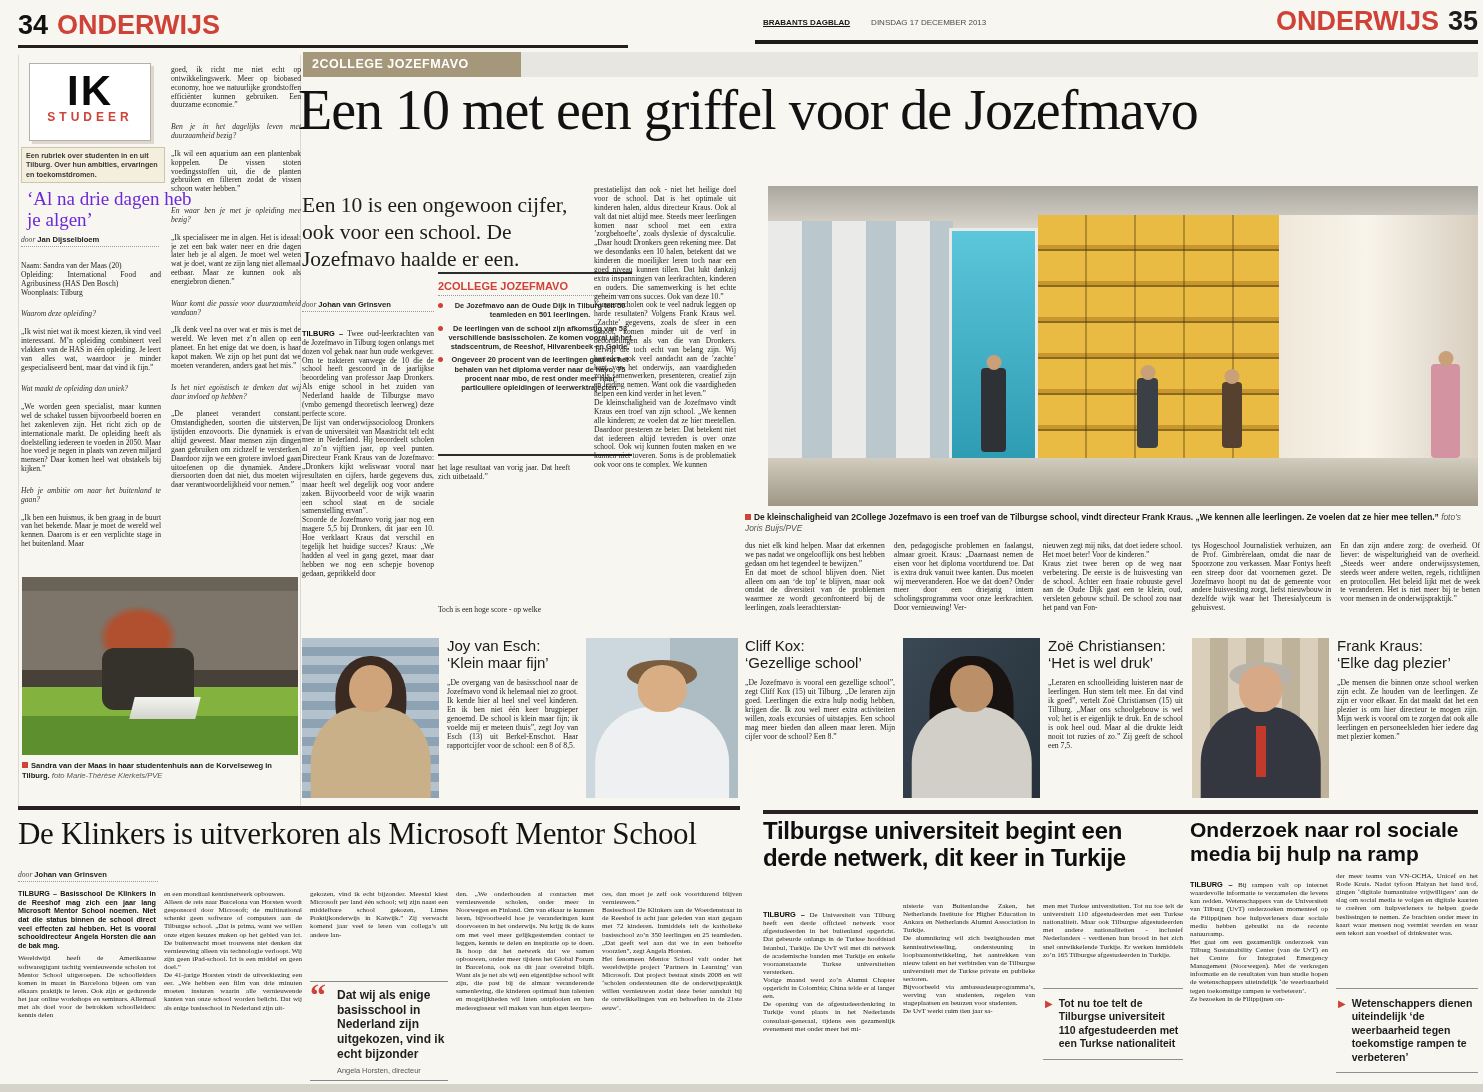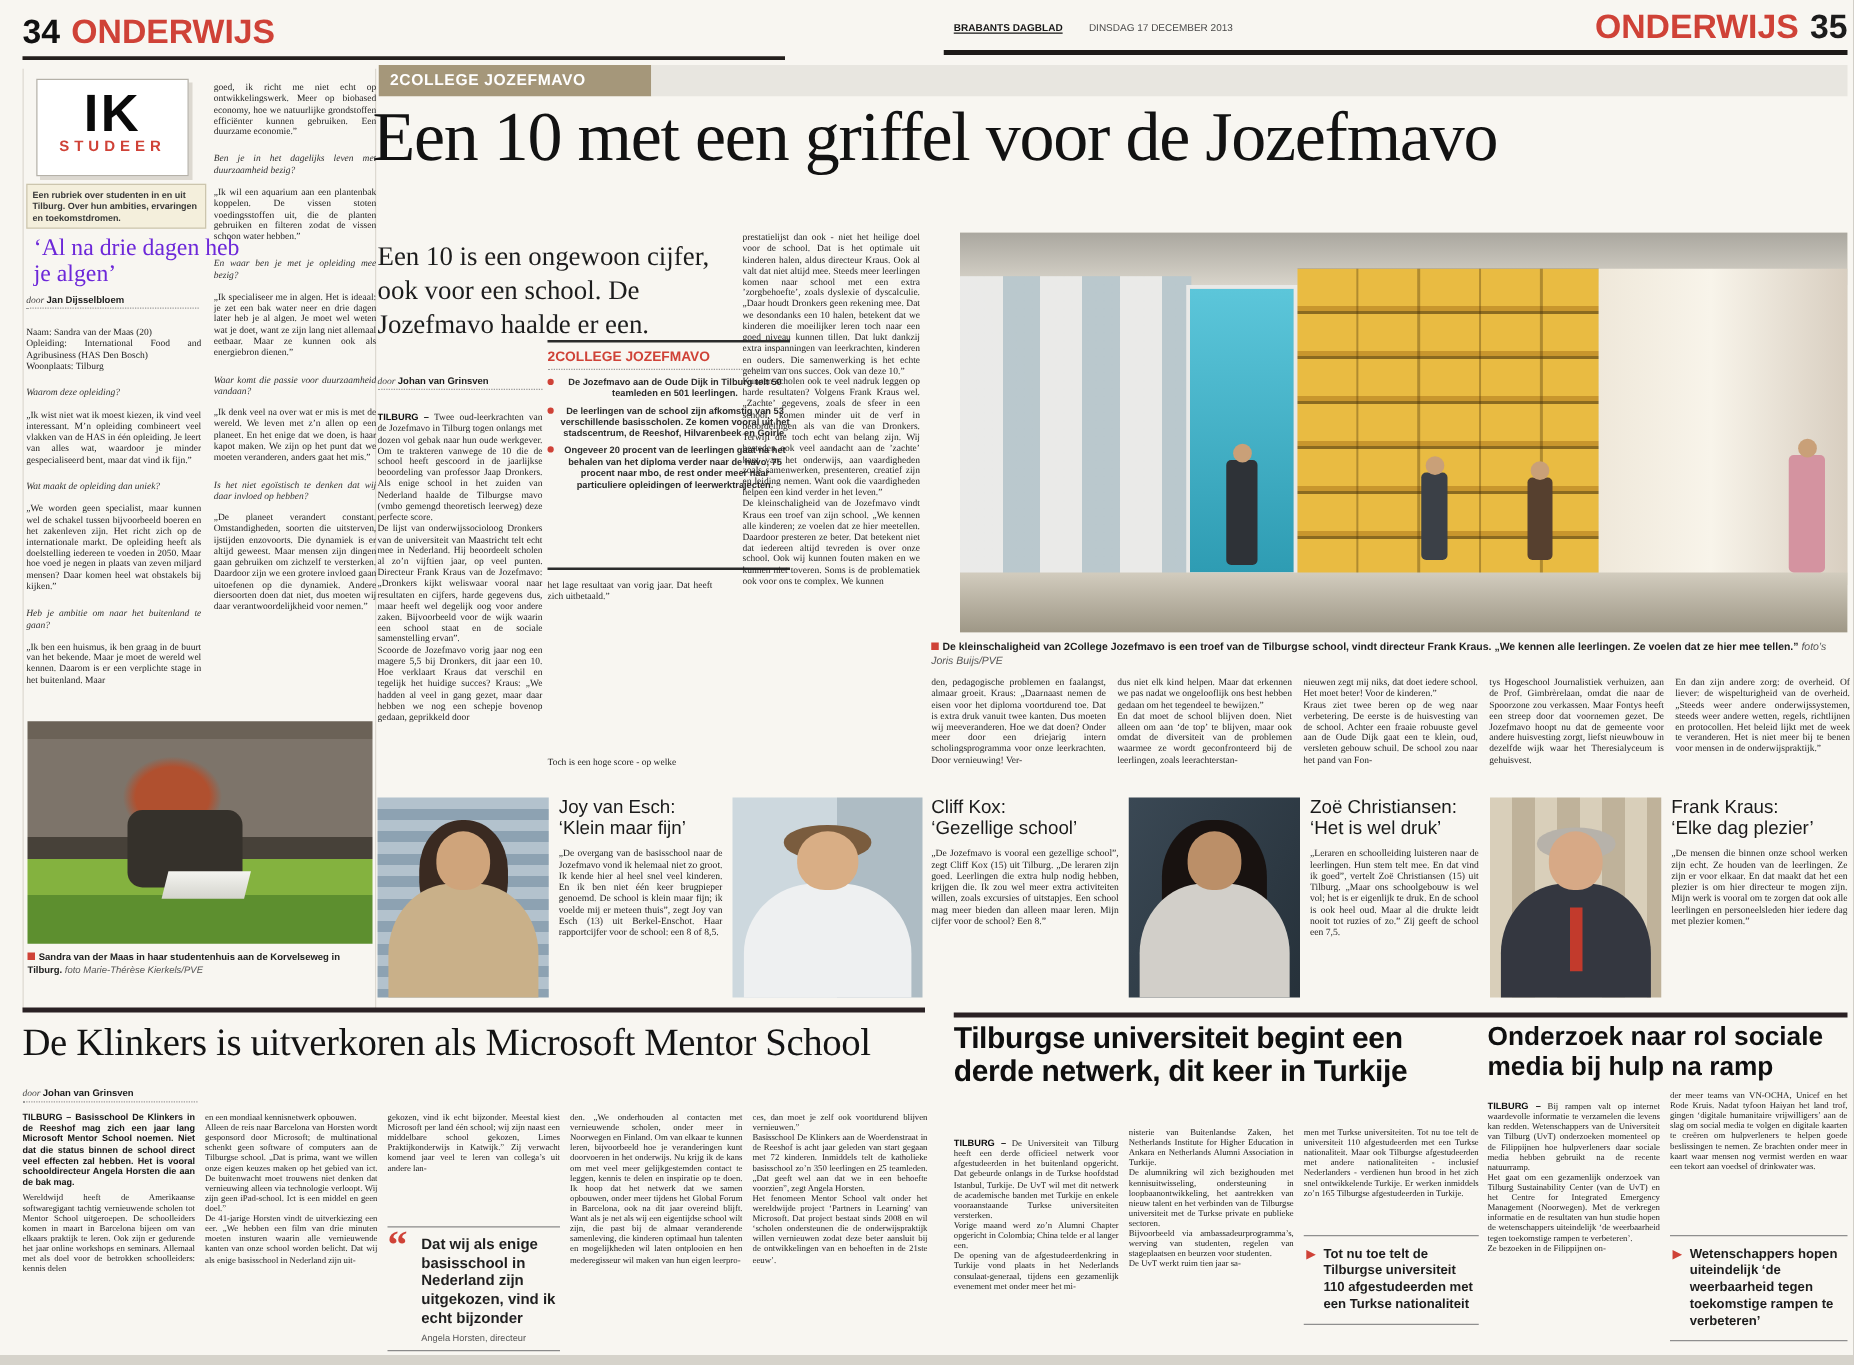--- a/index.html
+++ b/index.html
@@ -260,23 +260,23 @@
     <div class="fig f1"></div>
     <div class="fig f2"></div>
     <div class="fig f3"></div>
     <div class="fig f4"></div>
   </div>
   <div class="abs main-caption">
     <span class="redsq"></span><span>De kleinschaligheid van 2College Jozefmavo is een troef van de Tilburgse school, vindt directeur Frank Kraus. „We kennen alle leerlingen. Ze voelen dat ze hier mee tellen.”</span> <span class="credit">foto’s Joris Buijs/PVE</span>
   </div>
 
   <div class="abs cont">
-    <div class="body-text">den, pedagogische problemen en faalangst, almaar groeit. Kraus: „Daarnaast nemen de eisen voor het diploma voortdurend toe. Dat is extra druk vanuit twee kanten. Dus moeten wij meeveranderen. Hoe we dat doen? Onder meer door een driejarig intern scholingsprogramma voor onze leerkrachten. Door vernieuwing! Ver-</div>
     <div class="body-text">dus niet elk kind helpen. Maar dat erkennen we pas nadat we ongelooflijk ons best hebben gedaan om het tegendeel te bewijzen.”
 En dat moet de school blijven doen. Niet alleen om aan ‘de top’ te blijven, maar ook omdat de diversiteit van de problemen waarmee ze wordt geconfronteerd bij de leerlingen, zoals leerachterstan-</div>
+    <div class="body-text">den, pedagogische problemen en faalangst, almaar groeit. Kraus: „Daarnaast nemen de eisen voor het diploma voortdurend toe. Dat is extra druk vanuit twee kanten. Dus moeten wij meeveranderen. Hoe we dat doen? Onder meer door een driejarig intern scholingsprogramma voor onze leerkrachten. Door vernieuwing! Ver-</div>
     <div class="body-text">nieuwen zegt mij niks, dat doet iedere school. Het moet beter! Voor de kinderen.”
 Kraus ziet twee beren op de weg naar verbetering. De eerste is de huisvesting van de school. Achter een fraaie robuuste gevel aan de Oude Dijk gaat een te klein, oud, versleten gebouw schuil. De school zou naar het pand van Fon-</div>
     <div class="body-text">tys Hogeschool Journalistiek verhuizen, aan de Prof. Gimbrèrelaan, omdat die naar de Spoorzone zou verkassen. Maar Fontys heeft een streep door dat voornemen gezet. De Jozefmavo hoopt nu dat de gemeente voor andere huisvesting zorgt, liefst nieuwbouw in dezelfde wijk waar het Theresialyceum is gehuisvest.</div>
     <div class="body-text">En dan zijn andere zorg: de overheid. Of liever: de wispelturigheid van de overheid. „Steeds weer andere onderwijssystemen, steeds weer andere wetten, regels, richtlijnen en protocollen. Het beleid lijkt met de week te veranderen. Het is niet meer bij te benen voor mensen in de onderwijspraktijk.”</div>
   </div>
 
   <div class="abs pp pp-joy ph-joy">
       <div class="hair"></div>
     </div>
   <div class="abs tx-joy">
@@ -358,18 +358,18 @@
   <h2 class="abs rp-head" style="margin:0;">Onderzoek naar rol sociale media bij hulp na ramp</h2>
   <div class="abs rp-c1 body-text body-sm">
     <b class="dl">TILBURG –</b> <span>Bij rampen valt op internet waardevolle informatie te verzamelen die levens kan redden. Wetenschappers van de Universiteit van Tilburg (UvT) onderzoeken momenteel op de Filippijnen hoe hulpverleners daar sociale media hebben gebruikt na de recente natuurramp.
 Het gaat om een gezamenlijk onderzoek van Tilburg Sustainability Center (van de UvT) en het Centre for Integrated Emergency Management (Noorwegen). Met de verkregen informatie en de resultaten van hun studie hopen de wetenschappers uiteindelijk ‘de weerbaarheid tegen toekomstige rampen te verbeteren’.
 Ze bezoeken in de Filippijnen on-</span>
   </div>
   <div class="abs rp-c2">
     <div class="rp-c2-text body-text body-sm">der meer teams van VN-OCHA, Unicef en het Rode Kruis. Nadat tyfoon Haiyan het land trof, gingen ‘digitale humanitaire vrijwilligers’ aan de slag om social media te volgen en digitale kaarten te creëren om hulpverleners te helpen goede beslissingen te nemen. Ze brachten onder meer in kaart waar mensen nog vermist werden en waar een tekort aan voedsel of drinkwater was.</div>
     <div class="callout">
       <span class="arrow">▶</span>
-      <span class="ct">Wetenschappers hopen uiteindelijk ‘de weerbaarheid tegen toekomstige rampen te verbeteren’</span>
+      <span class="ct">Wetenschappers dienen uiteindelijk ‘de weerbaarheid tegen toekomstige rampen te verbeteren’</span>
     </div>
   </div>
 
   <div class="abs botstrip"></div>
 </div>
 
 </body></html>

